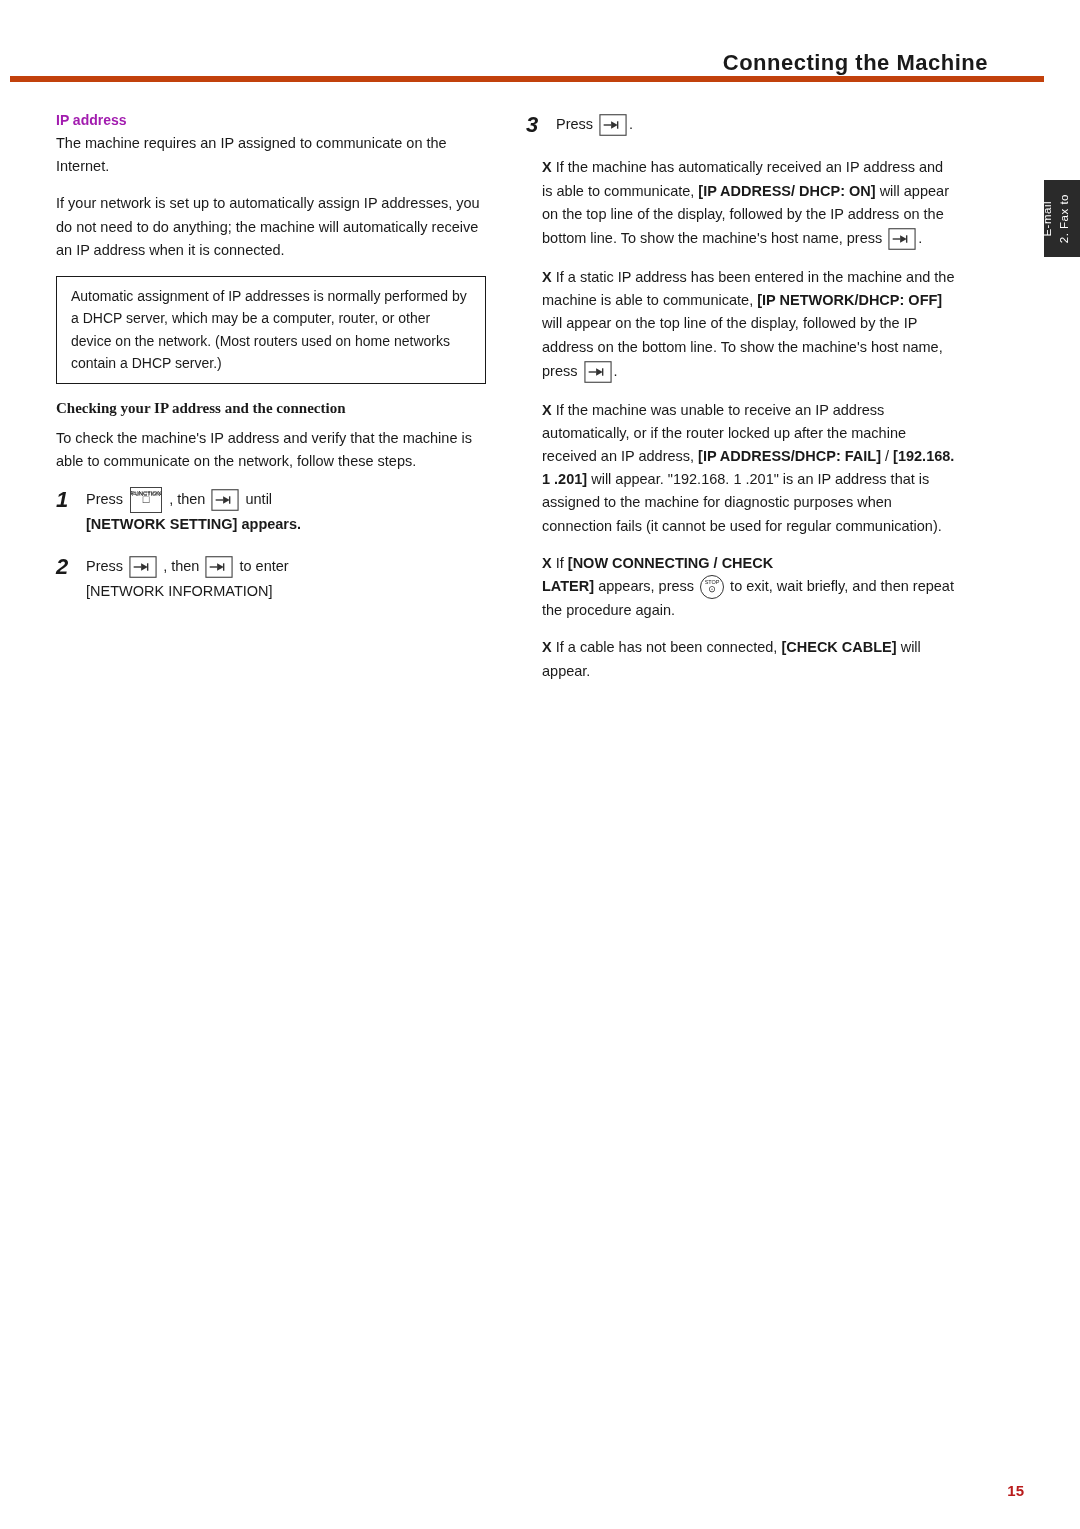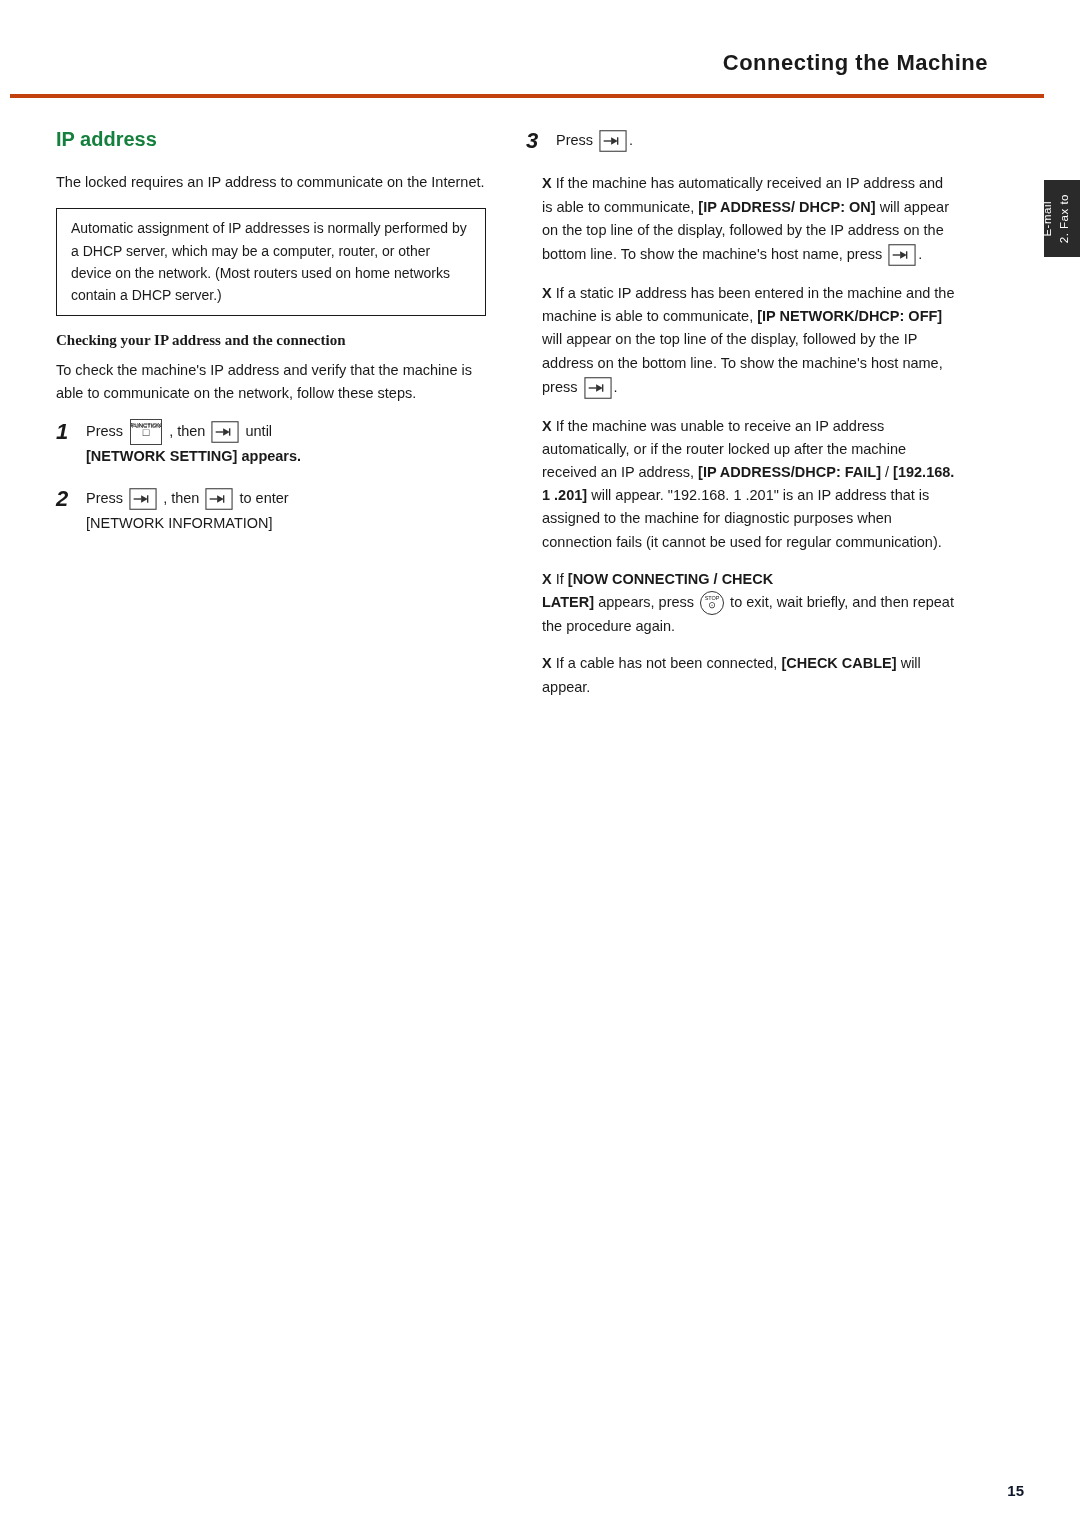--- a/index.html
+++ b/index.html
@@ -46,22 +46,21 @@
       font-size: 11.5px;
       line-height: 1.3;
       letter-spacing: 0.5px;
     }
 
     
     .page-header {
       text-align: right;
       padding-right: 56px;
       padding-top: 10px;
-      padding-bottom: 18px;
-      border-bottom: 4px solid #c2410c;
+      border-bottom: 6px solid #c2410c;
       margin: 0 36px 0 10px;
     }
 
     .page-header h1 {
       font-size: 22px;
       font-weight: bold;
       color: #1a1a1a;
       letter-spacing: 0.5px;
     }
 
@@ -78,24 +77,24 @@
       max-width: 430px;
     }
 
     .right-column {
       flex: 1;
       max-width: 430px;
     }
 
     
     .section-title {
-      font-size: 20px;
-      font-weight: bold;
-      margin-bottom: 20px;
-      color: #15803d;
+      font-size: 14px;
+      font-weight: bold;
+      margin-bottom: 4px;
+      color: #a21caf;
     }
 
     .section-subtitle {
       font-size: 15px;
       font-weight: bold;
       margin-bottom: 10px;
       color: #1a1a1a;
       font-family: Liberation Serif, serif;
     }
 
@@ -170,21 +169,21 @@
       margin-bottom: 12px;
     }
 
     
     .page-number {
       position: absolute;
       bottom: 30px;
       right: 56px;
       font-size: 15px;
       font-weight: bold;
-      color: #0f172a;
+      color: #b91c1c;
     }
 
     .step-row {
       margin-bottom: 18px;
     }
 
     
     .squares {
       font-size: 10px;
       letter-spacing: 1px;
@@ -230,22 +229,23 @@
   <div class="page-header">
     <h1>Connecting the Machine</h1>
   </div>
 
   <div class="content-area">
 
     <div class="left-column">
 
       <div class="section-title">IP address</div>
 
-      <p>The locked requires an IP address to communicate on the Internet.</p>
-
+      <p>The machine requires an IP assigned to communicate on the Internet.</p>
+
+      <p>If your network is set up to automatically assign IP addresses, you do not need to do anything; the machine will automatically receive an IP address when it is connected.</p>
 
       <div class="note-box">
         <span>Automatic assignment of IP addresses is normally performed by a DHCP server, which may be a computer, router, or other device on the network. (Most routers used on home networks contain a DHCP server.)</span>
       </div>
 
 
       <div class="section-subtitle">Checking your IP address and the connection</div>
 
       <p>To check the machine's IP address and verify that the machine is able to communicate on the network, follow these steps.</p>
 

